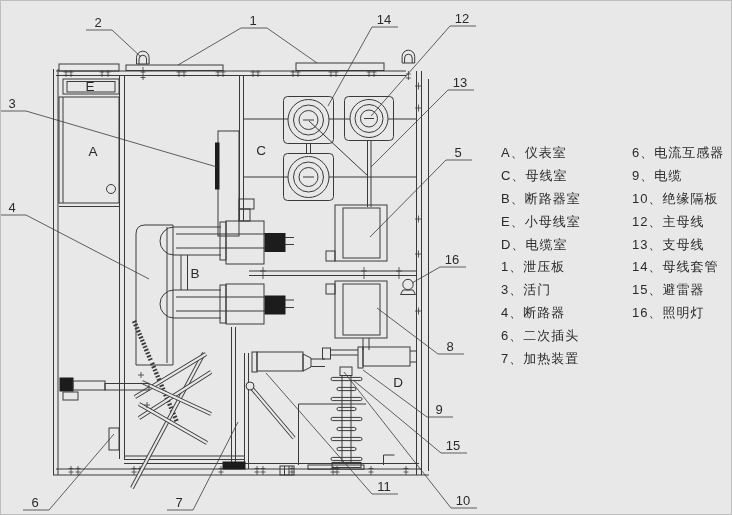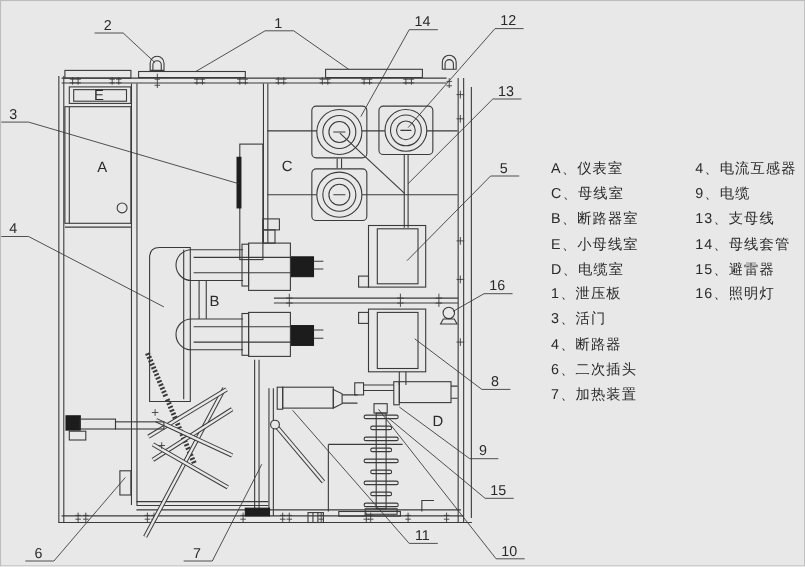--- a/index.html
+++ b/index.html
@@ -288,21 +288,23 @@
   <div class="legend-item">B、断路器室</div>
   <div class="legend-item">E、小母线室</div>
   <div class="legend-item">D、电缆室</div>
   <div class="legend-item">1、泄压板</div>
   <div class="legend-item">3、活门</div>
   <div class="legend-item">4、断路器</div>
   <div class="legend-item">6、二次插头</div>
   <div class="legend-item">7、加热装置</div>
 </div>
 <div class="legend-col" style="left:631px">
-  <div class="legend-item">4、电流互感器</div>
+  <div class="legend-item">6、电流互感器</div>
   <div class="legend-item">9、电缆</div>
+  <div class="legend-item">10、绝缘隔板</div>
+  <div class="legend-item">12、主母线</div>
   <div class="legend-item">13、支母线</div>
   <div class="legend-item">14、母线套管</div>
   <div class="legend-item">15、避雷器</div>
   <div class="legend-item">16、照明灯</div>
 </div>
 
 </div>
 
 </body></html>

